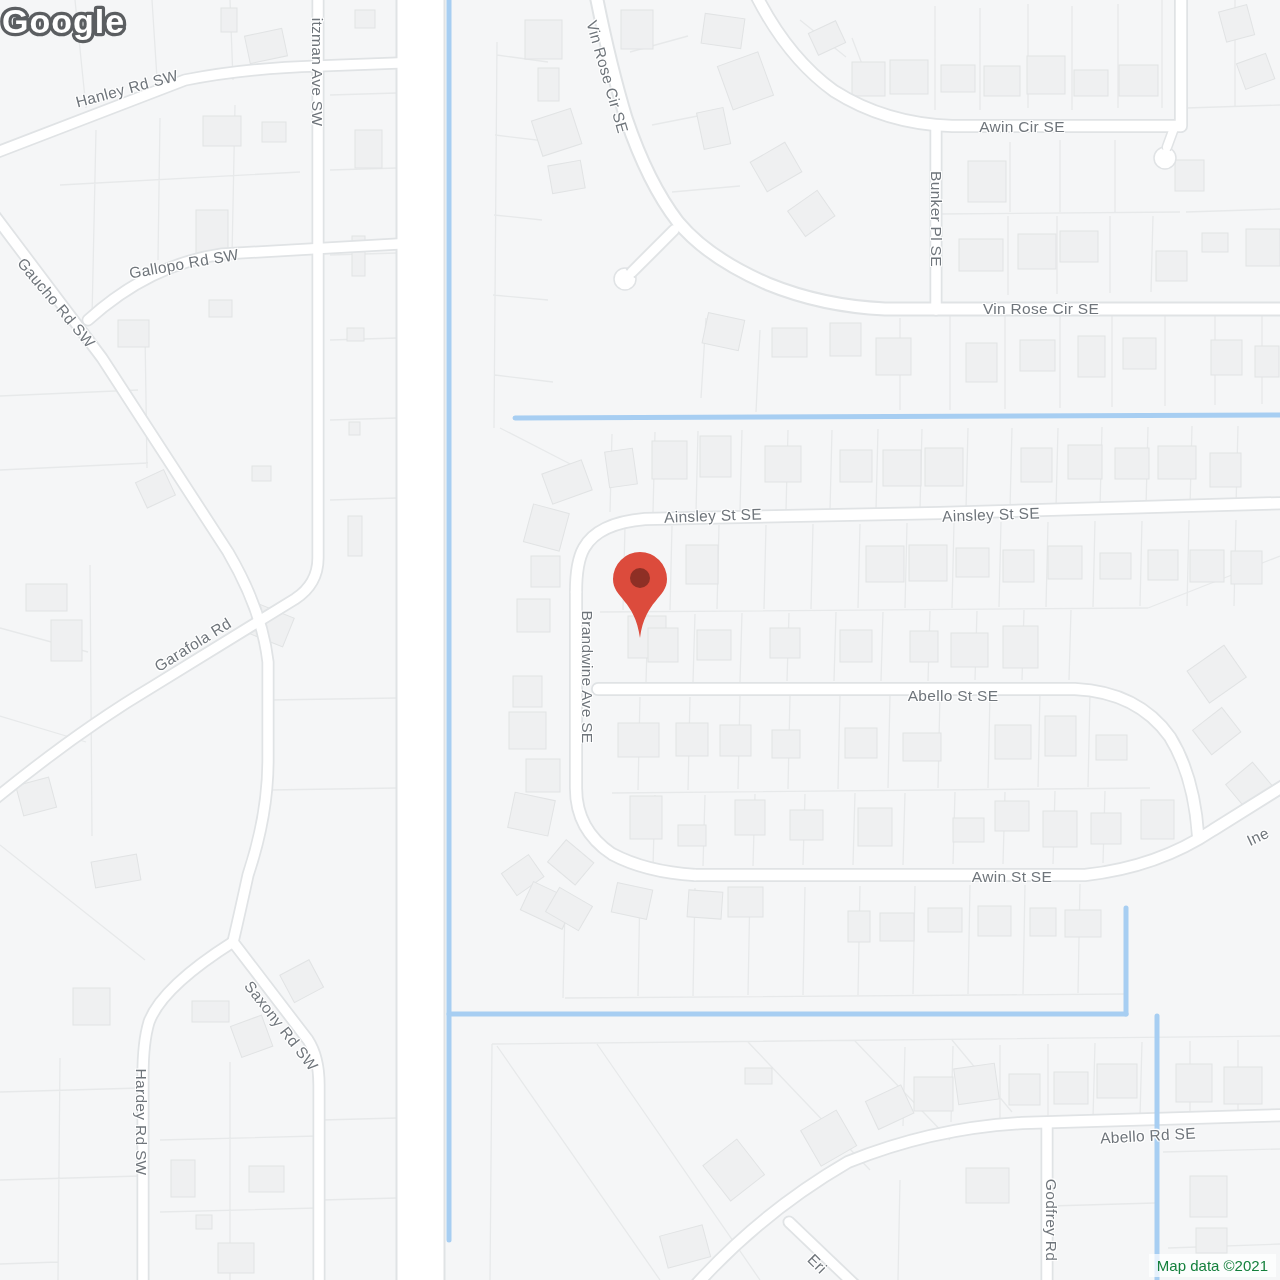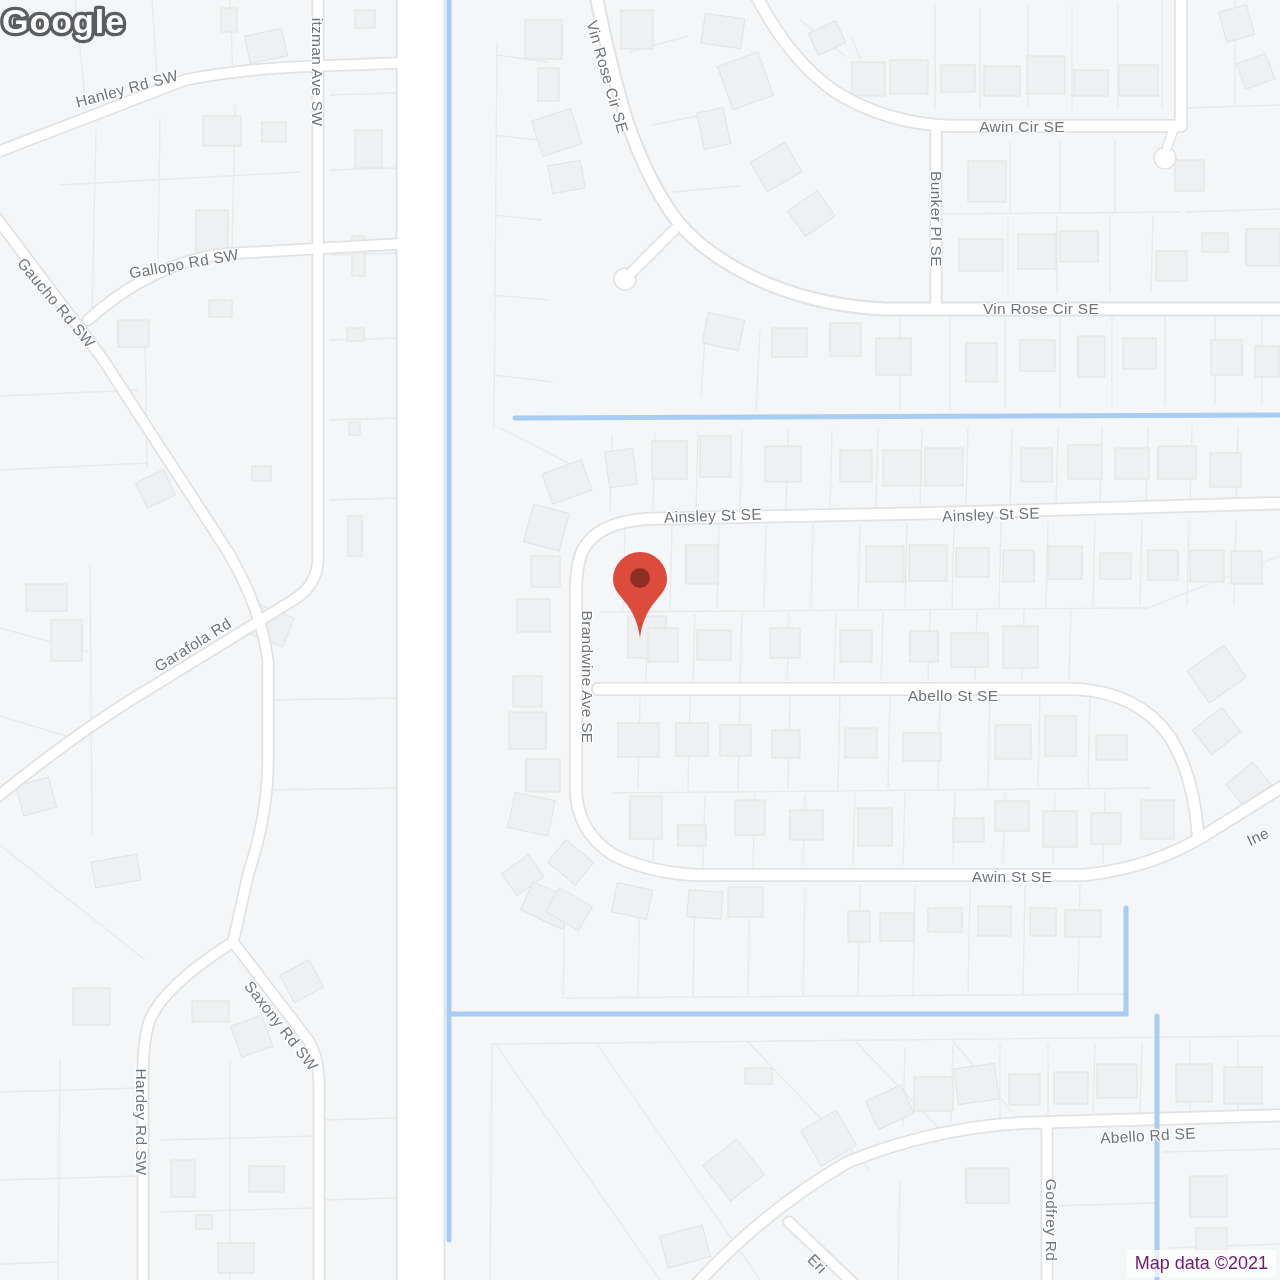--- a/index.html
+++ b/index.html
@@ -23,22 +23,22 @@
     color:#6F757B;
     font-size:15.5px;
     letter-spacing:.3px;
     text-shadow:-1px -1px 0 #fff,1px -1px 0 #fff,-1px 1px 0 #fff,1px 1px 0 #fff,0 0 3px #fff;
     pointer-events:none;
   }
   #attribution{
     position:absolute;
     right:4px;bottom:3px;
     background:rgba(255,255,255,.72);
-    color:#701a75;
-    font-size:18px;
+    color:#15803d;
+    font-size:15px;
     padding:3px 8px;
   }
   #logo{position:absolute;left:12px;bottom:4px;}
 </style>
 </head>
 <body>
 
 <div id="map">
 
   <svg width="1280" height="1280" viewBox="0 0 1280 1280">

